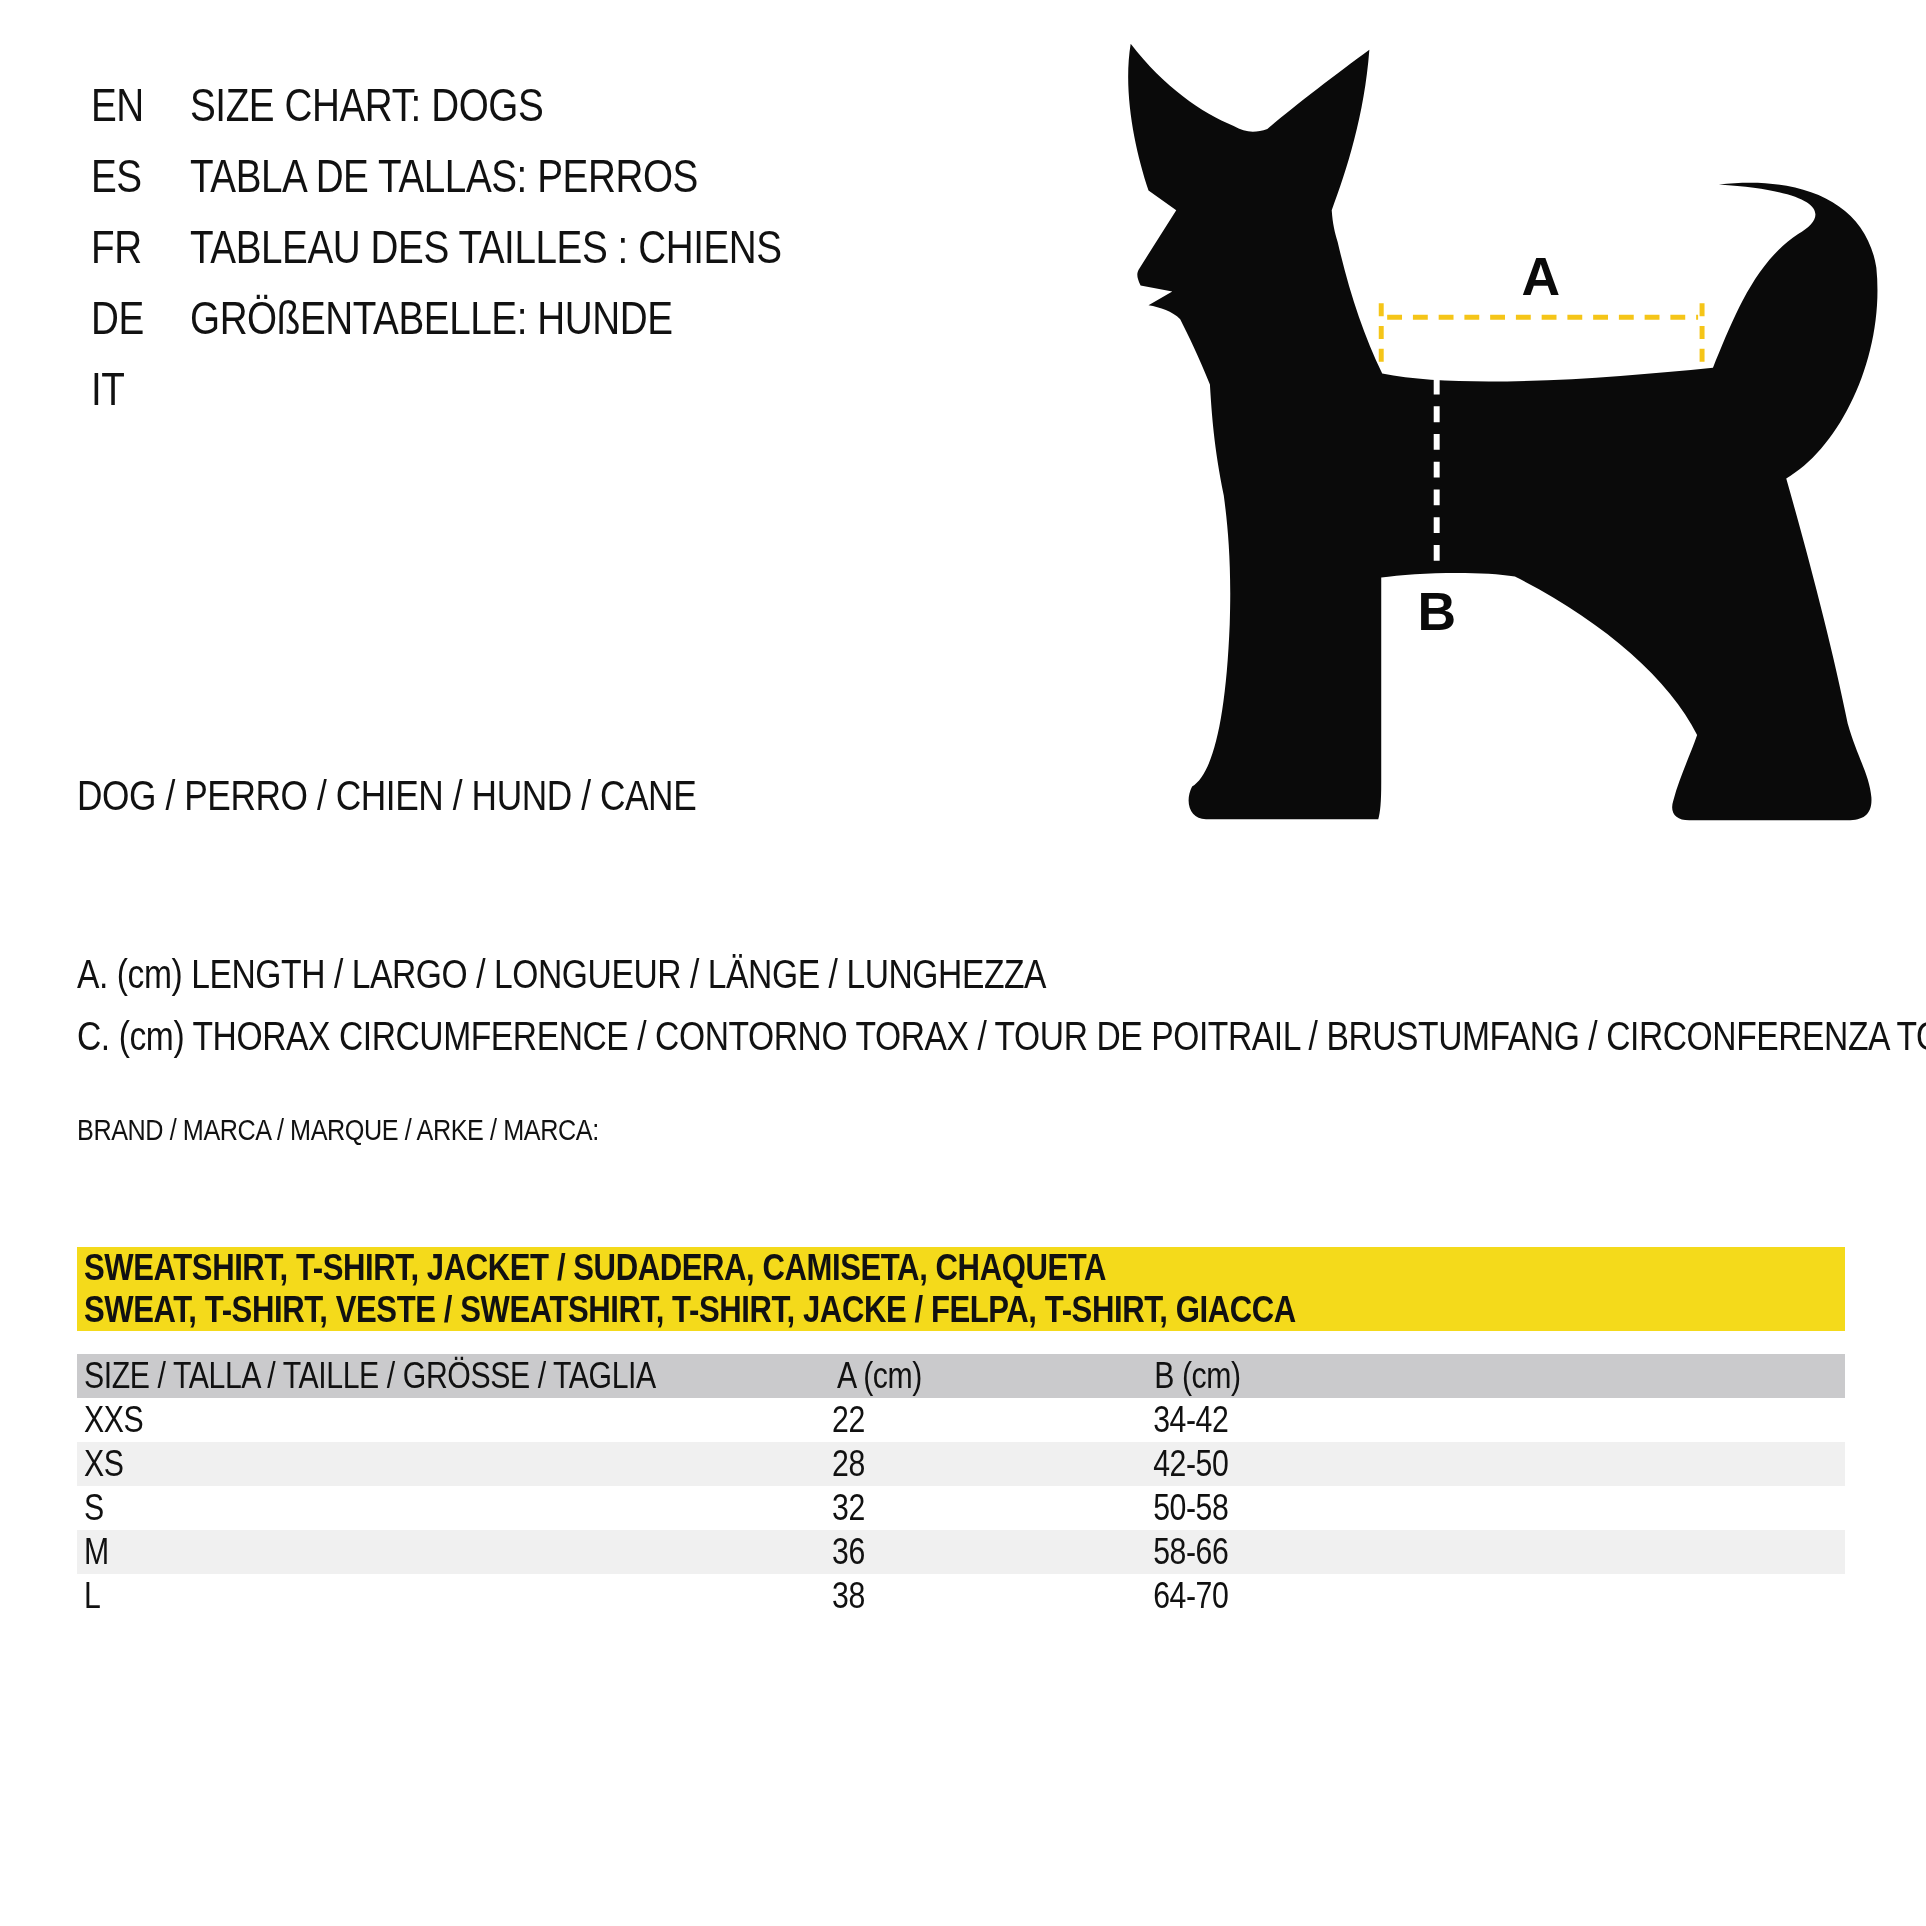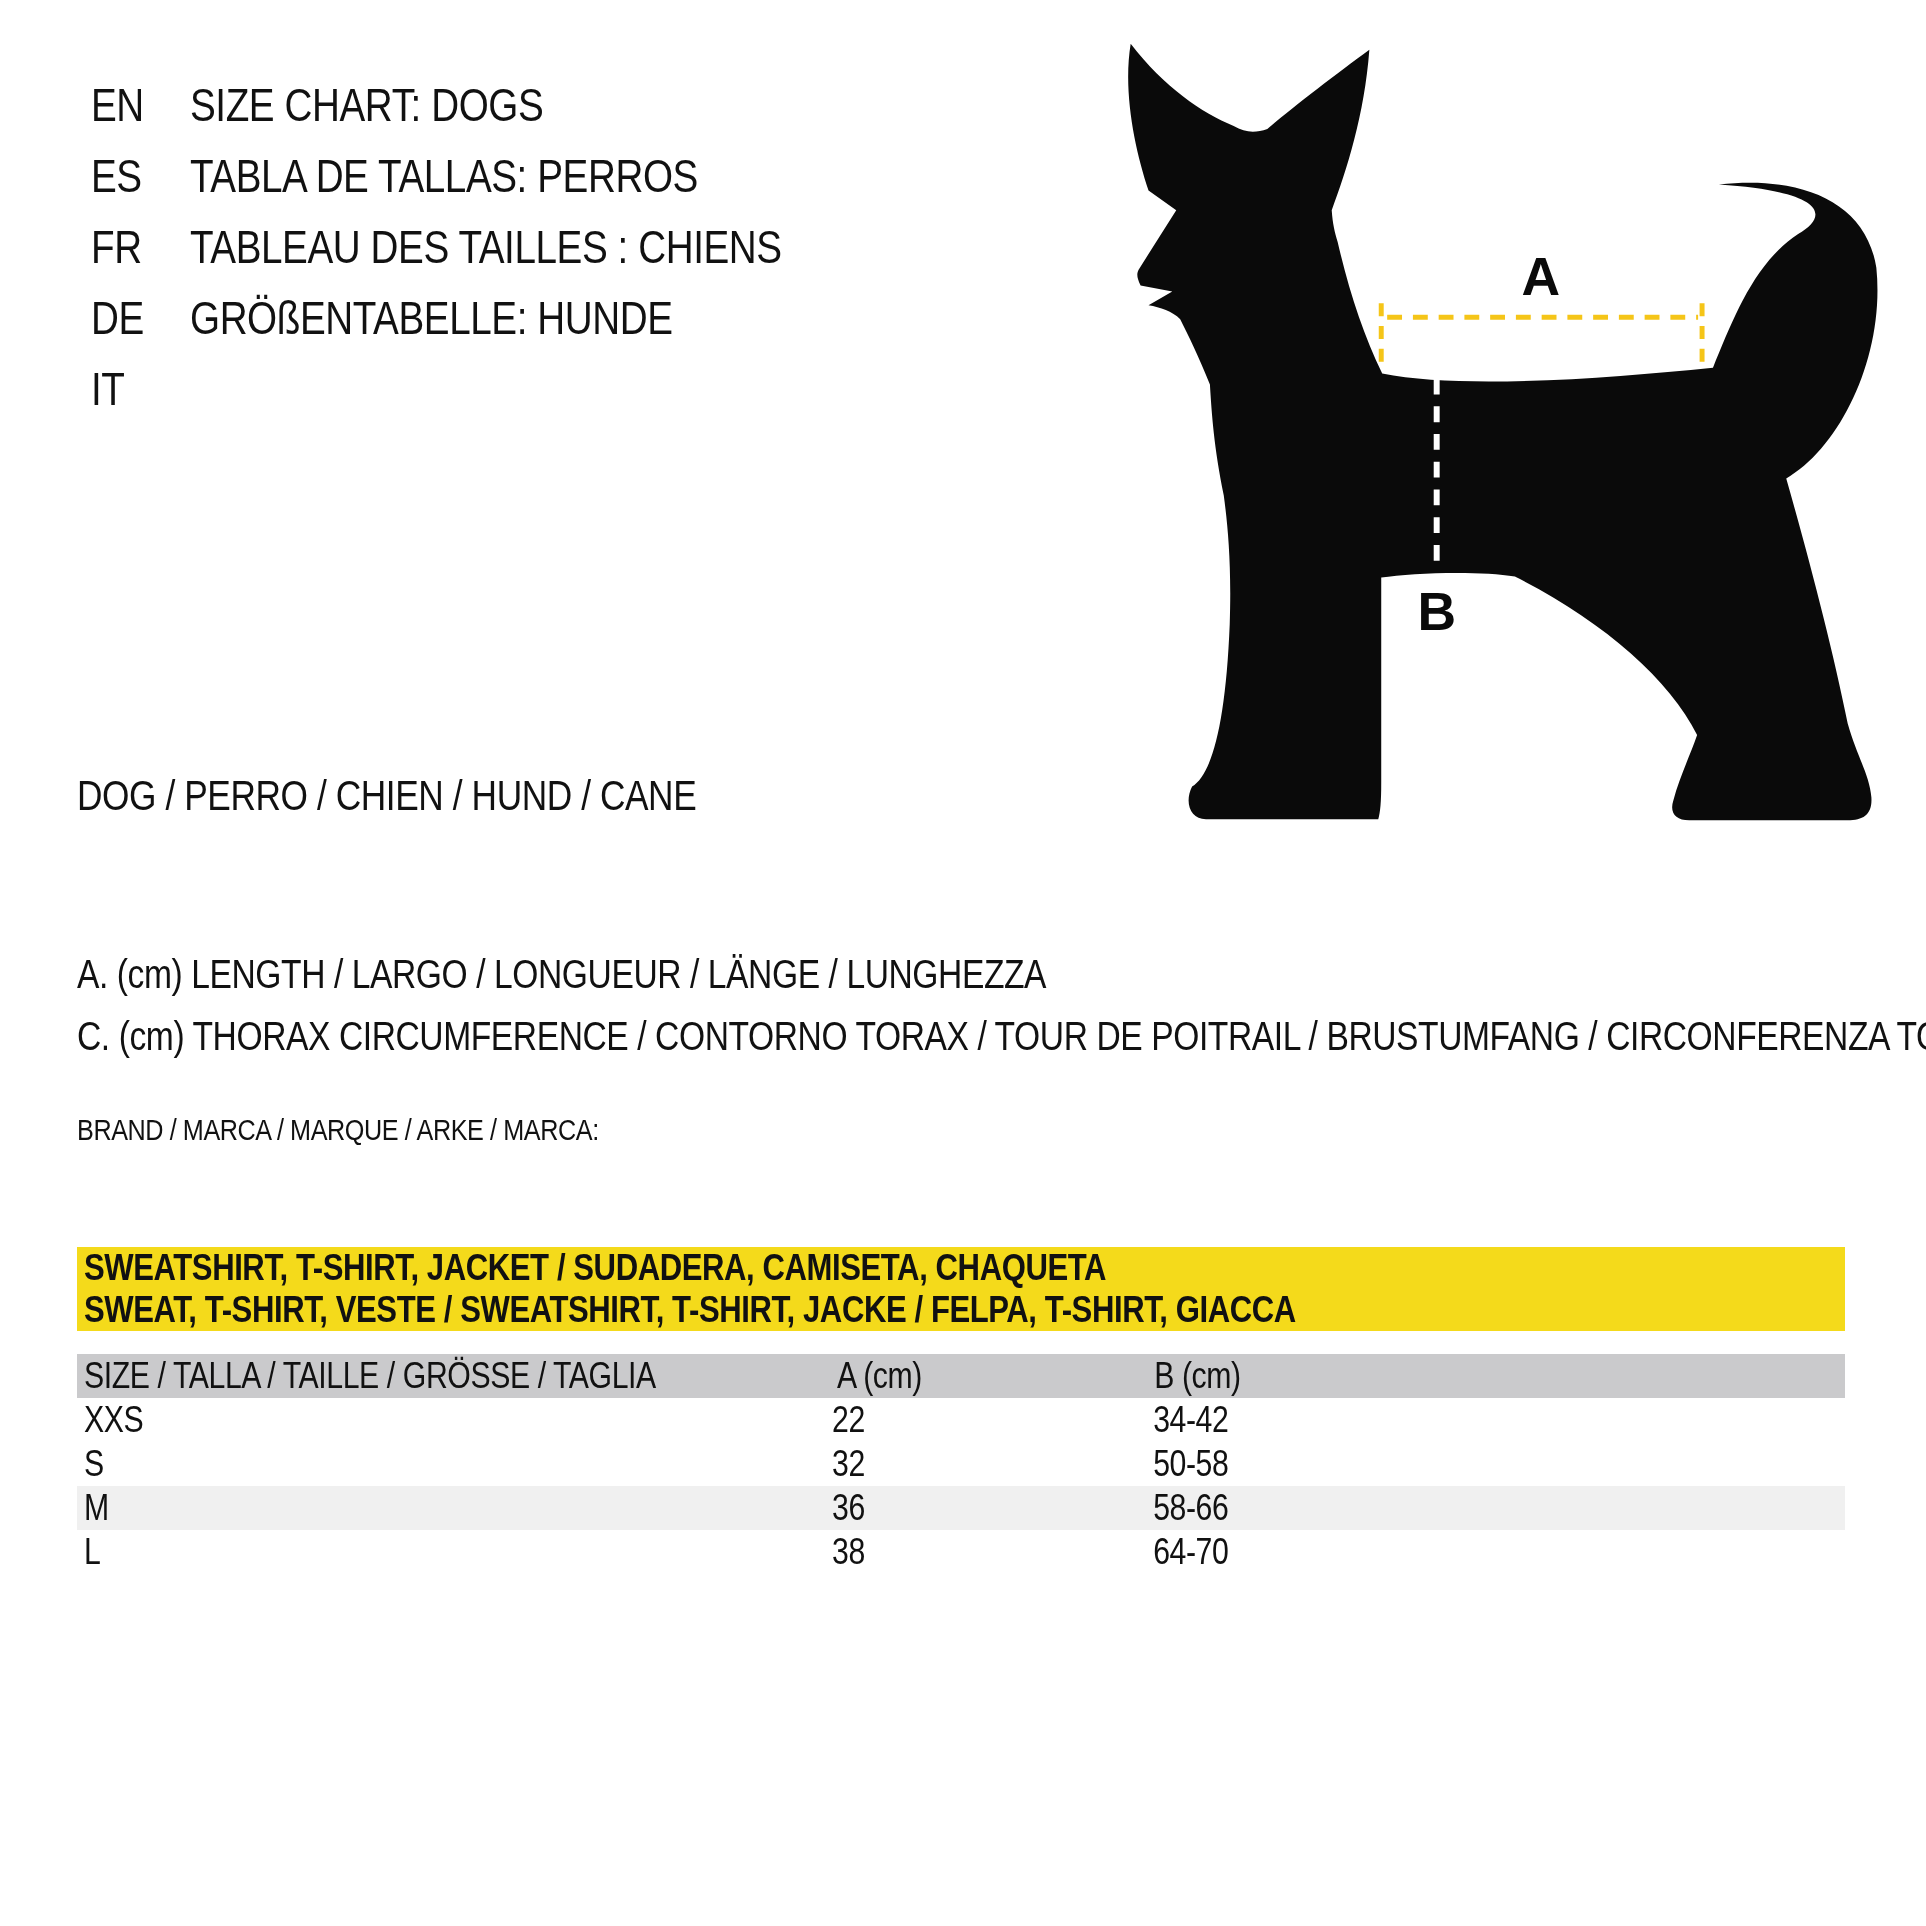--- a/index.html
+++ b/index.html
@@ -142,20 +142,26 @@
       <span class="c-a"><span class="cond-c">A (cm)</span></span>
       <span class="c-b"><span class="cond-c">B (cm)</span></span>
       <span></span>
     </div>
     <div class="t-row">
       <span class="c-size"><span class="cond">XXS</span></span>
       <span class="c-a"><span class="cond-c">22</span></span>
       <span class="c-b"><span class="cond-c">34-42</span></span>
       <span></span>
     </div>
+    <div class="t-row" style="background: rgb(240, 240, 240);">
+      <span class="c-size"><span class="cond">XS</span></span>
+      <span class="c-a"><span class="cond-c">28</span></span>
+      <span class="c-b"><span class="cond-c">42-50</span></span>
+      <span></span>
+    </div>
     <div class="t-row">
       <span class="c-size"><span class="cond">S</span></span>
       <span class="c-a"><span class="cond-c">32</span></span>
       <span class="c-b"><span class="cond-c">50-58</span></span>
       <span></span>
     </div>
     <div class="t-row" style="background: rgb(240, 240, 240);">
       <span class="c-size"><span class="cond">M</span></span>
       <span class="c-a"><span class="cond-c">36</span></span>
       <span class="c-b"><span class="cond-c">58-66</span></span>

